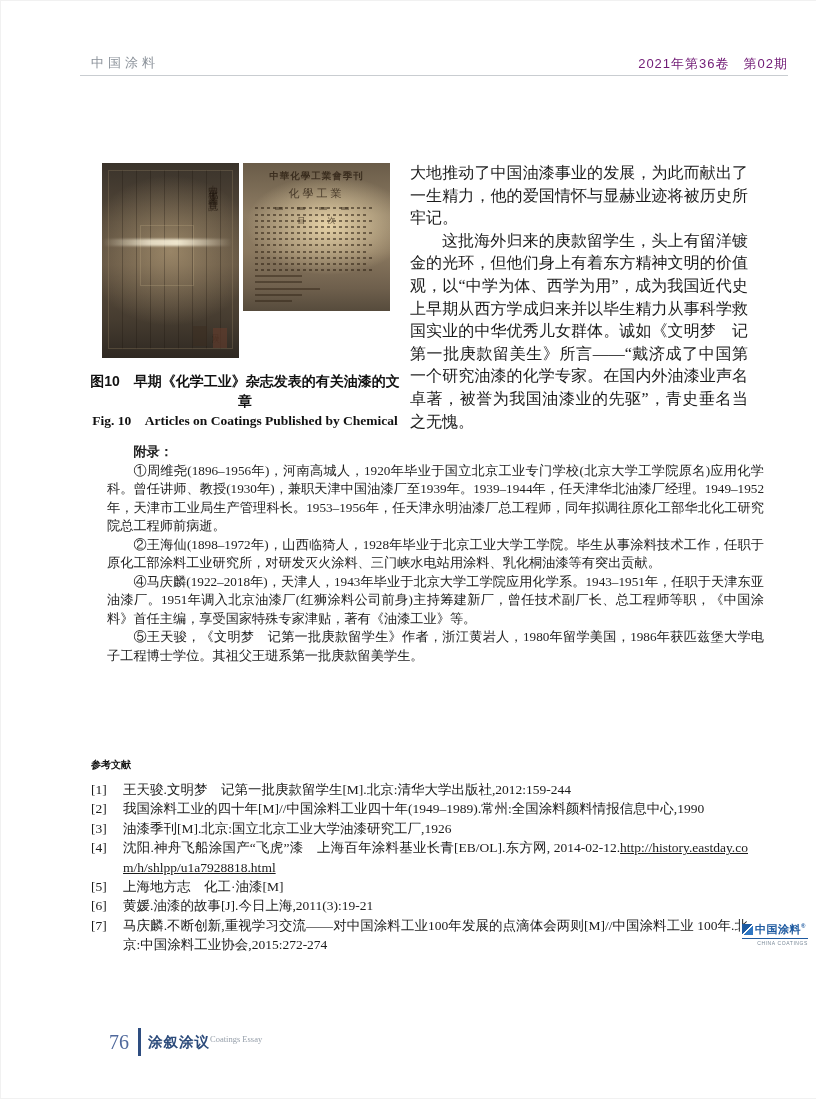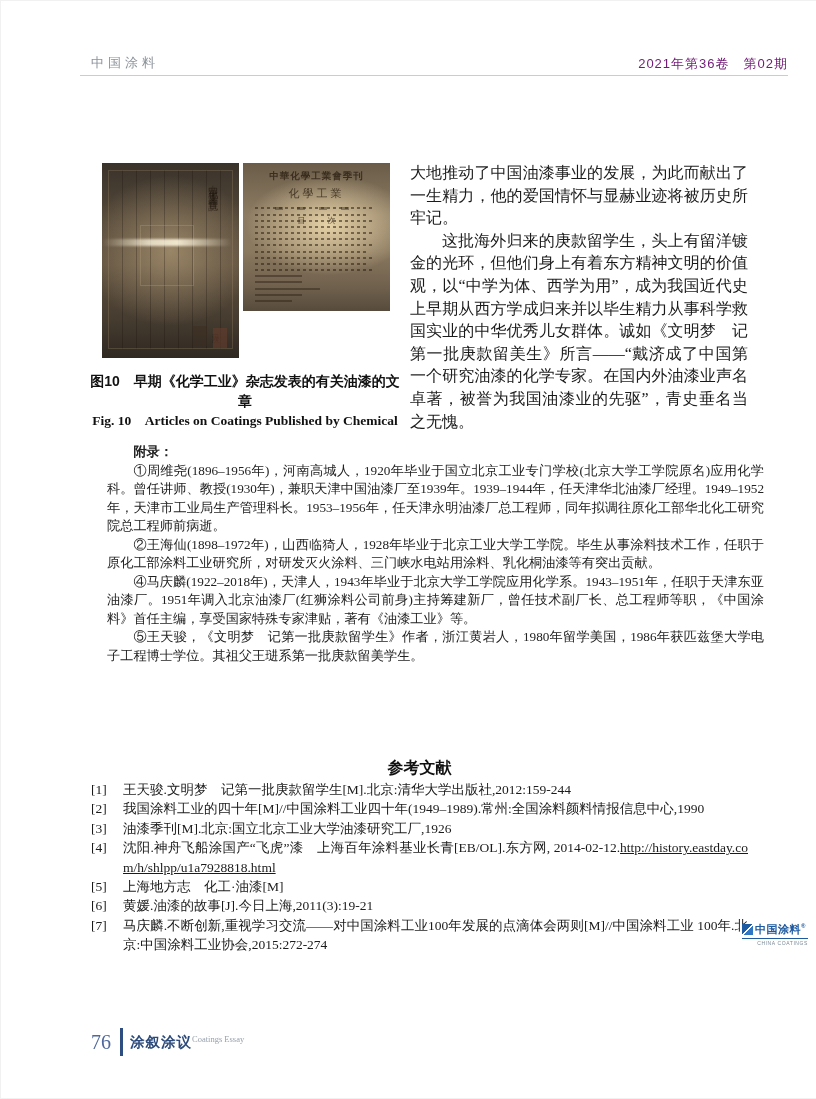--- a/index.html
+++ b/index.html
@@ -78,41 +78,41 @@
   .intro p { margin: 0; }
   .intro p.ind { text-indent: 2em; }
 
   
   .appendix { position: absolute; left: 91px; width: 657px; top: 443px;
       font-size: 13.2px; line-height: 18.55px; text-align: justify; color: #222; margin-left: 16px; }
   .appendix .ap-label { text-indent: 2em; font-weight: bold; margin: 0; }
   .appendix p.ap-item { margin: 0; text-indent: 2em; }
 
   
-  .refs-title { position: absolute; left: 91px; width: 657px; top: 758px; text-align: center;
-      font-size: 16px; font-weight: bold; color: #111; }
+  .refs-title { position: absolute; left: 91px; width: 657px; top: 758px; text-align: left;
+      font-size: 10px; font-weight: bold; color: #111; }
   .refs { position: absolute; left: 91px; width: 657px; top: 780px;
       font-size: 13.5px; line-height: 19.4px; color: #1b1b1b; }
   .ref-item { position: relative; padding-left: 32px; text-align: justify; }
   .ref-no { position: absolute; left: 0; top: 0; }
   .ref-url { color: #1b1b1b; text-decoration: underline; word-break: break-all; }
 
   
   .logo { position: absolute; left: 742px; top: 922px; width: 66px;
       font-family: "Liberation Sans", sans-serif; }
   .logo .row { display: flex; align-items: center; gap: 2px; }
   .logo .mark { width: 11px; height: 11px; background: linear-gradient(135deg, #1e5aa0 48%, #ffffff 48% 55%, #2e77c4 55%); }
   .logo .zh { font-size: 11px; font-weight: bold; color: #1e5aa0; letter-spacing: .5px; white-space: nowrap; }
   .logo .reg { font-size: 6px; color: #1e5aa0; vertical-align: super; }
   .logo .en { margin-top: 1px; border-top: 1px solid #1e5aa0; padding-top: 1px;
       font-size: 5px; letter-spacing: .6px; color: #7a8a99; text-align: right; }
 
   
   .footer { position: absolute; left: 91px; top: 1028px; display: flex; align-items: center; }
-  .footer .pg { font-size: 20px; color: #50699c; font-family: "Liberation Serif", serif; }
+  .footer .pg { font-size: 20px; color: #50699c; font-family: "Liberation Serif", serif; margin-left: 18px; }
   .footer .bar { width: 3px; height: 28px; background: #2e4d80; margin: 0 7px 0 9px; }
   .footer .col { display: flex; flex-direction: row; }
   .footer .col-zh { font-family: "Liberation Sans", sans-serif; font-weight: bold;
       font-size: 14.5px; color: #2b4a7a; letter-spacing: 1px; }
   .footer .col-en { font-size: 8.5px; color: #97a0ab; margin-top: 1px; }
 </style>
 </head>
 <body>
 
 <div class="page">

